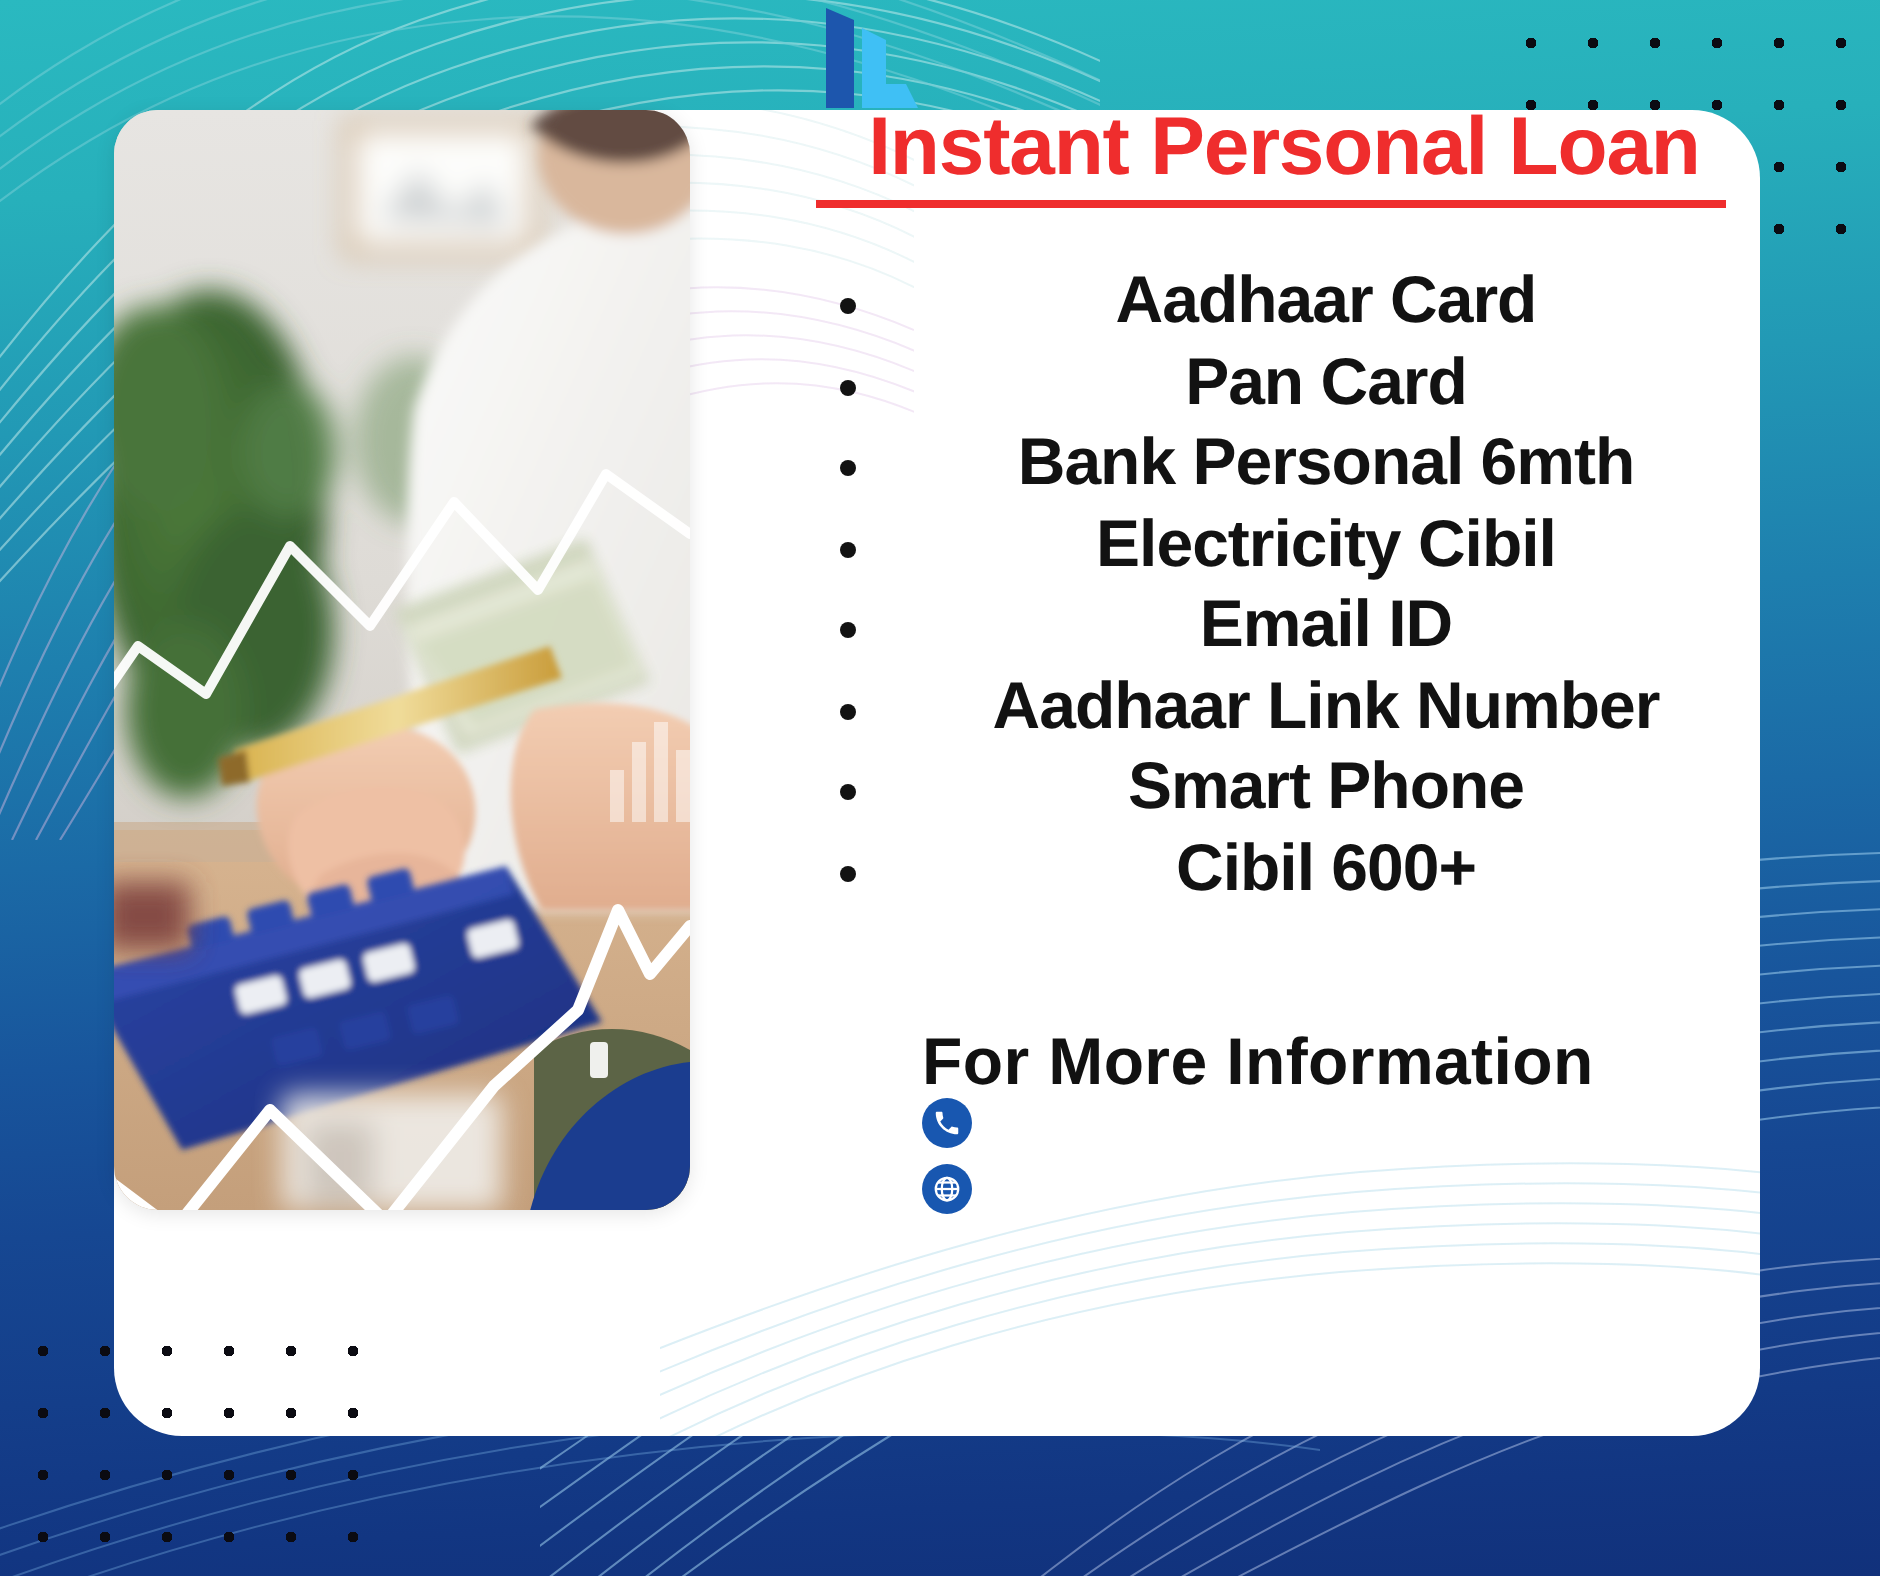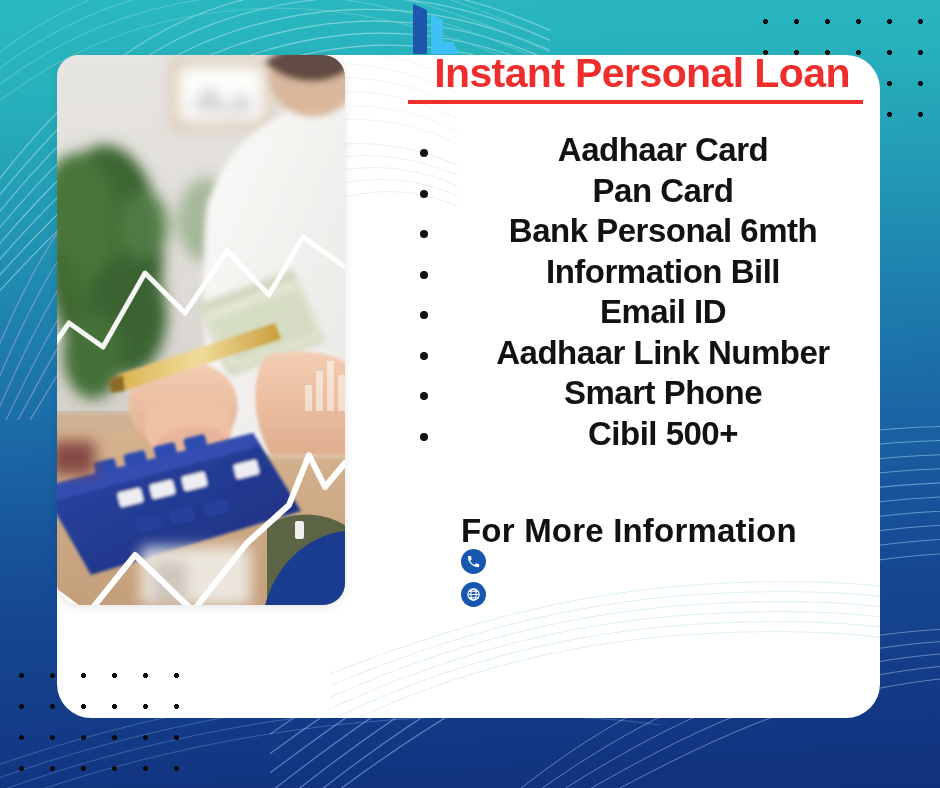--- a/index.html
+++ b/index.html
@@ -471,25 +471,25 @@
       <path d="M22,14 L34,20 L34,42 L44,42 L50,54 L22,54 Z" fill="#3fc0f5"></path>
     </svg>
 
     <div class="headline">Instant Personal Loan</div>
     <div class="headline-rule"></div>
 
     <ul class="bullets">
       <li>Aadhaar Card</li>
       <li>Pan Card</li>
       <li>Bank Personal 6mth</li>
-      <li>Information Bill</li>
+      <li>Electricity Cibil</li>
       <li>Email ID</li>
       <li>Aadhaar Link Number</li>
       <li>Smart Phone</li>
-      <li>Cibil 500+</li>
+      <li>Cibil 600+</li>
     </ul>
 
     <div class="more-info">For More Information</div>
 
     <div class="contacts">
       <div class="contact-row">
         <span class="contact-icon">
           <svg width="15" height="15" viewBox="0 0 24 24" fill="#ffffff">
             <path d="M6.6 10.8c1.4 2.8 3.8 5.2 6.6 6.6l2.2-2.2c.3-.3.7-.4 1-.2 1.2.4 2.4.6 3.6.6.6 0 1 .4 1 1V20c0 .6-.4 1-1 1C10.6 21 3 13.4 3 4c0-.6.4-1 1-1h3.4c.6 0 1 .4 1 1 0 1.3.2 2.5.6 3.6.1.3 0 .7-.2 1l-2.2 2.2z"></path>
           </svg>

